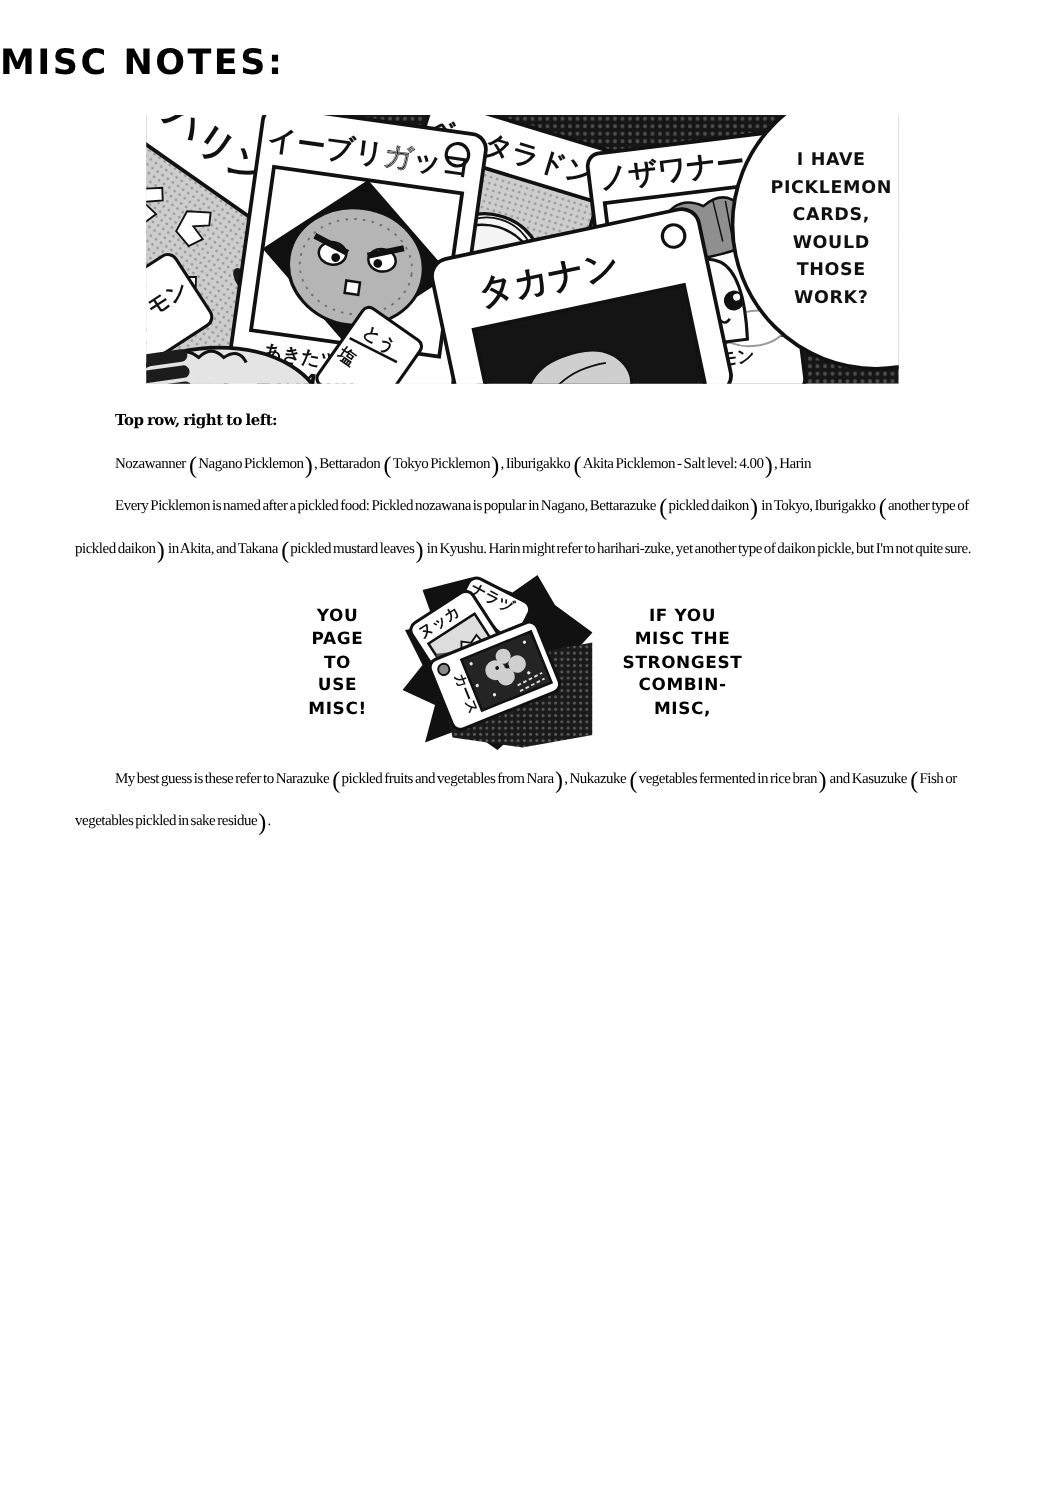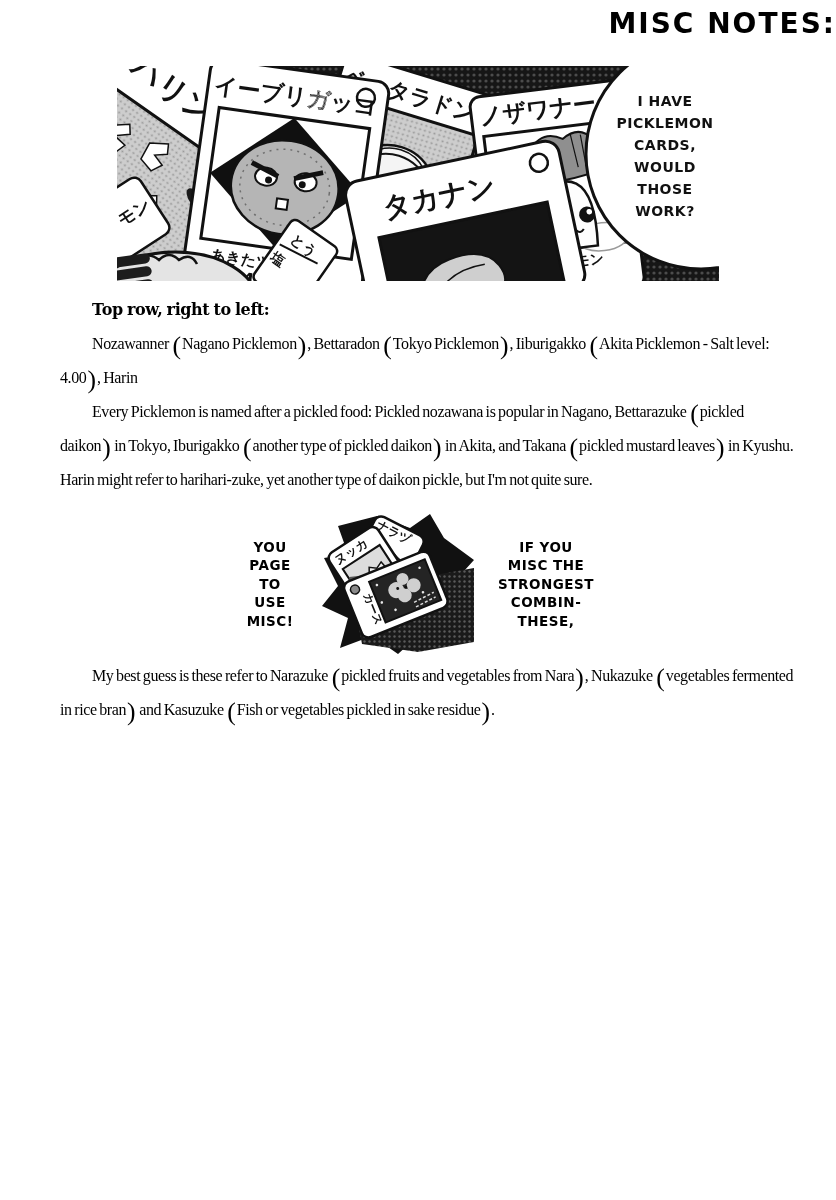--- a/index.html
+++ b/index.html
@@ -3,38 +3,38 @@
 <meta charset="utf-8">
 <style>
   html,body { margin:0; padding:0; background:#ffffff; }
   .page {
     position:relative; width:836px; height:1200px; margin:0 auto;
     background:#fff; color:#000;
     font-family:"DejaVu Serif","Liberation Serif",serif;
     overflow:hidden;
   }
   .comic { font-family:"DejaVu Sans","Liberation Sans",sans-serif; font-weight:800; }
-  .titles { text-align:right; padding-top:6px; }
+  .titles { text-align:left; padding-top:32px; }
   .title-line { font-size:28px; line-height:36px; letter-spacing:2px; }
   .panel1 { margin:24px 0 0 117px; width:602px; height:215px; line-height:0; }
   .tb {
-    margin:0 40px 0 60px; font-size:16px; line-height:34px;
+    margin:0 40px 0 60px; font-size:12px; line-height:34px;
     letter-spacing:-0.4px; word-spacing:-1px;
   }
   .indent { text-indent:32px;font-family:Liberation Serif, serif; }
   .heading { font-weight:bold; margin-top:12px; text-indent:32px; }
   .tb .paren {
     font-size:160%; vertical-align:-0.2em; font-weight:400;
     letter-spacing:0; padding:0 1px; line-height:0;
   }
   .tb .b { font-weight:bold; }
   .page8title { text-align:center; font-size:28px; line-height:36px; letter-spacing:2px; margin-top:38px; }
   .panel2row {
     display:flex; align-items:center; justify-content:center;
-    gap:16px; margin-top:16px; height:142px;
+    gap:16px; margin-top:4px; height:142px;
   }
   .bubbletext {
     font-size:13.5px; line-height:18.5px; text-align:center;
     letter-spacing:0.5px; font-weight:700;
   }
   .bubbletext span { display:block; }
   .p8para { margin-top:4px; }
   svg text { font-family:"DejaVu Sans","Liberation Sans",sans-serif; font-weight:700; fill:#111; }
   .card { fill:#fff; stroke:#111; stroke-width:3px; }
   .rivet { fill:#fff; stroke:#111; stroke-width:2.5px; }
@@ -251,19 +251,19 @@
         </g>
         <path d="M60,44 L82,42 M60,49 L82,47" stroke="#ddd" stroke-width="1.5" stroke-dasharray="3 2"></path>
       </g>
     </svg>
 
     <div class="bubbletext comic" style="width:112px;">
       <span>IF YOU</span>
       <span>MISC THE</span>
       <span>STRONGEST</span>
       <span>COMBIN-</span>
-      <span>THESE,</span>
+      <span>MISC,</span>
     </div>
   </div>
 
   <p class="tb indent p8para"><span class="t">My best guess is these refer to Narazuke </span><span class="paren">(</span><span class="t">pickled fruits and vegetables from Nara</span><span class="paren">)</span><span class="t">, Nukazuke </span><span class="paren">(</span><span class="t">vegetables fermented in rice bran</span><span class="paren">)</span><span class="t"> and Kasuzuke </span><span class="paren">(</span><span class="t">Fish or vegetables pickled in sake residue</span><span class="paren">)</span><span class="t">.</span></p>
 
 </div>
 
 </body></html>

